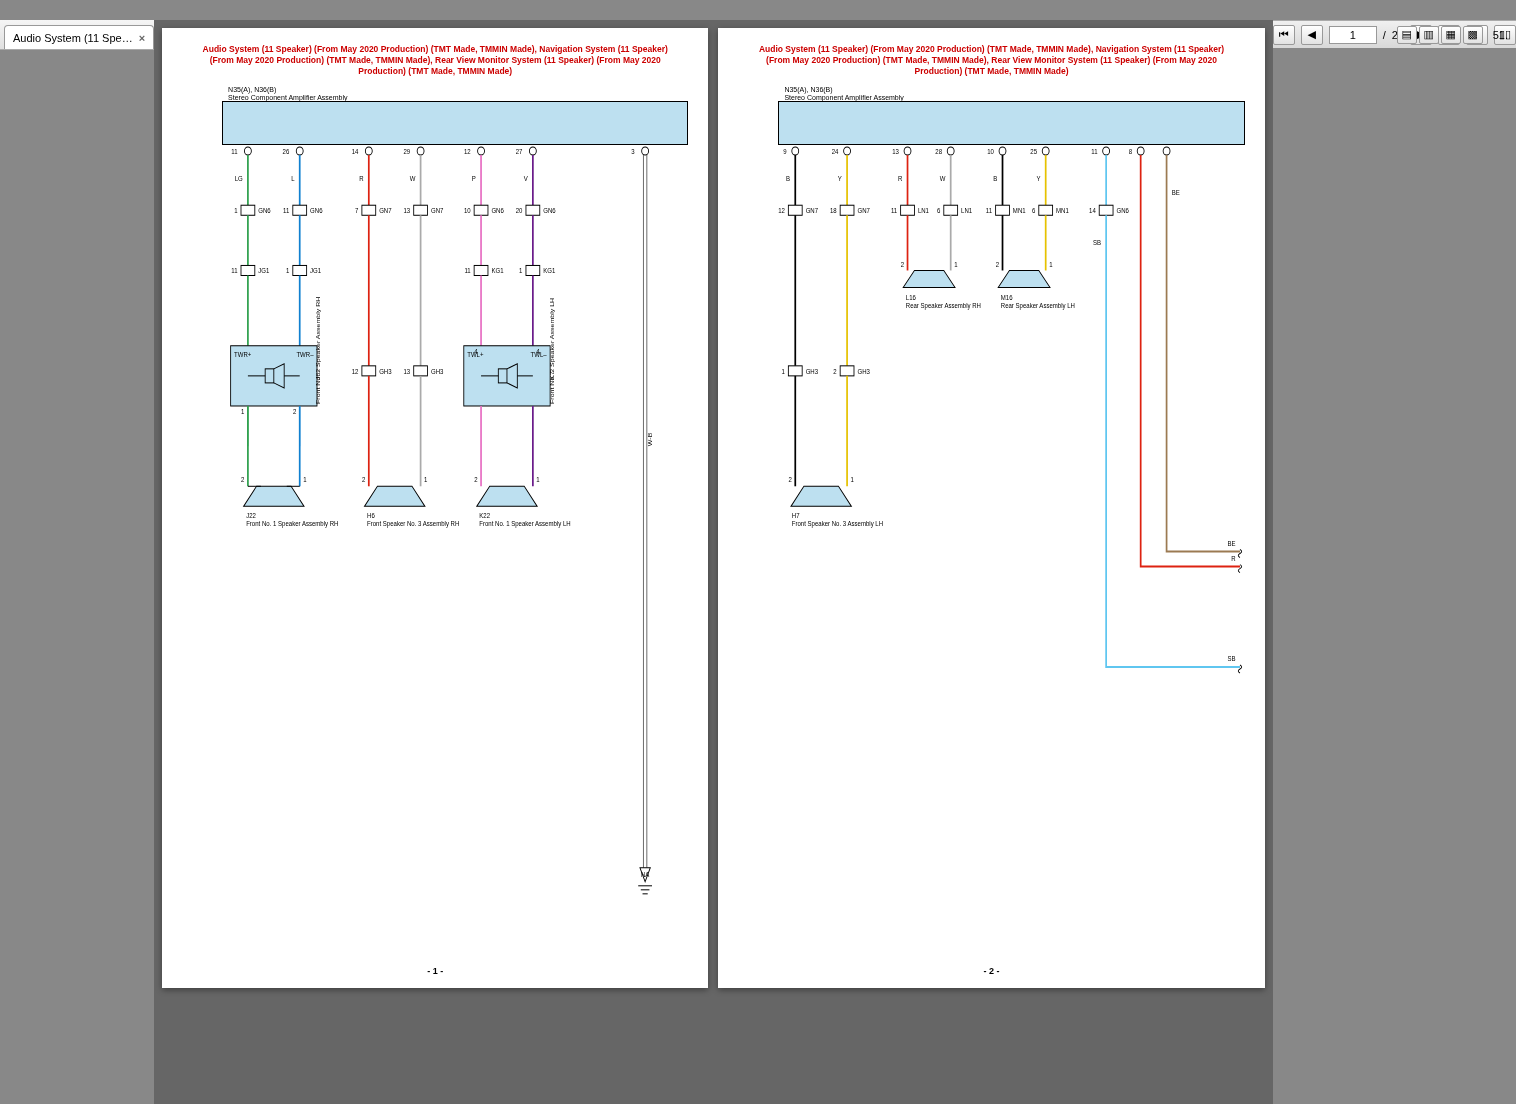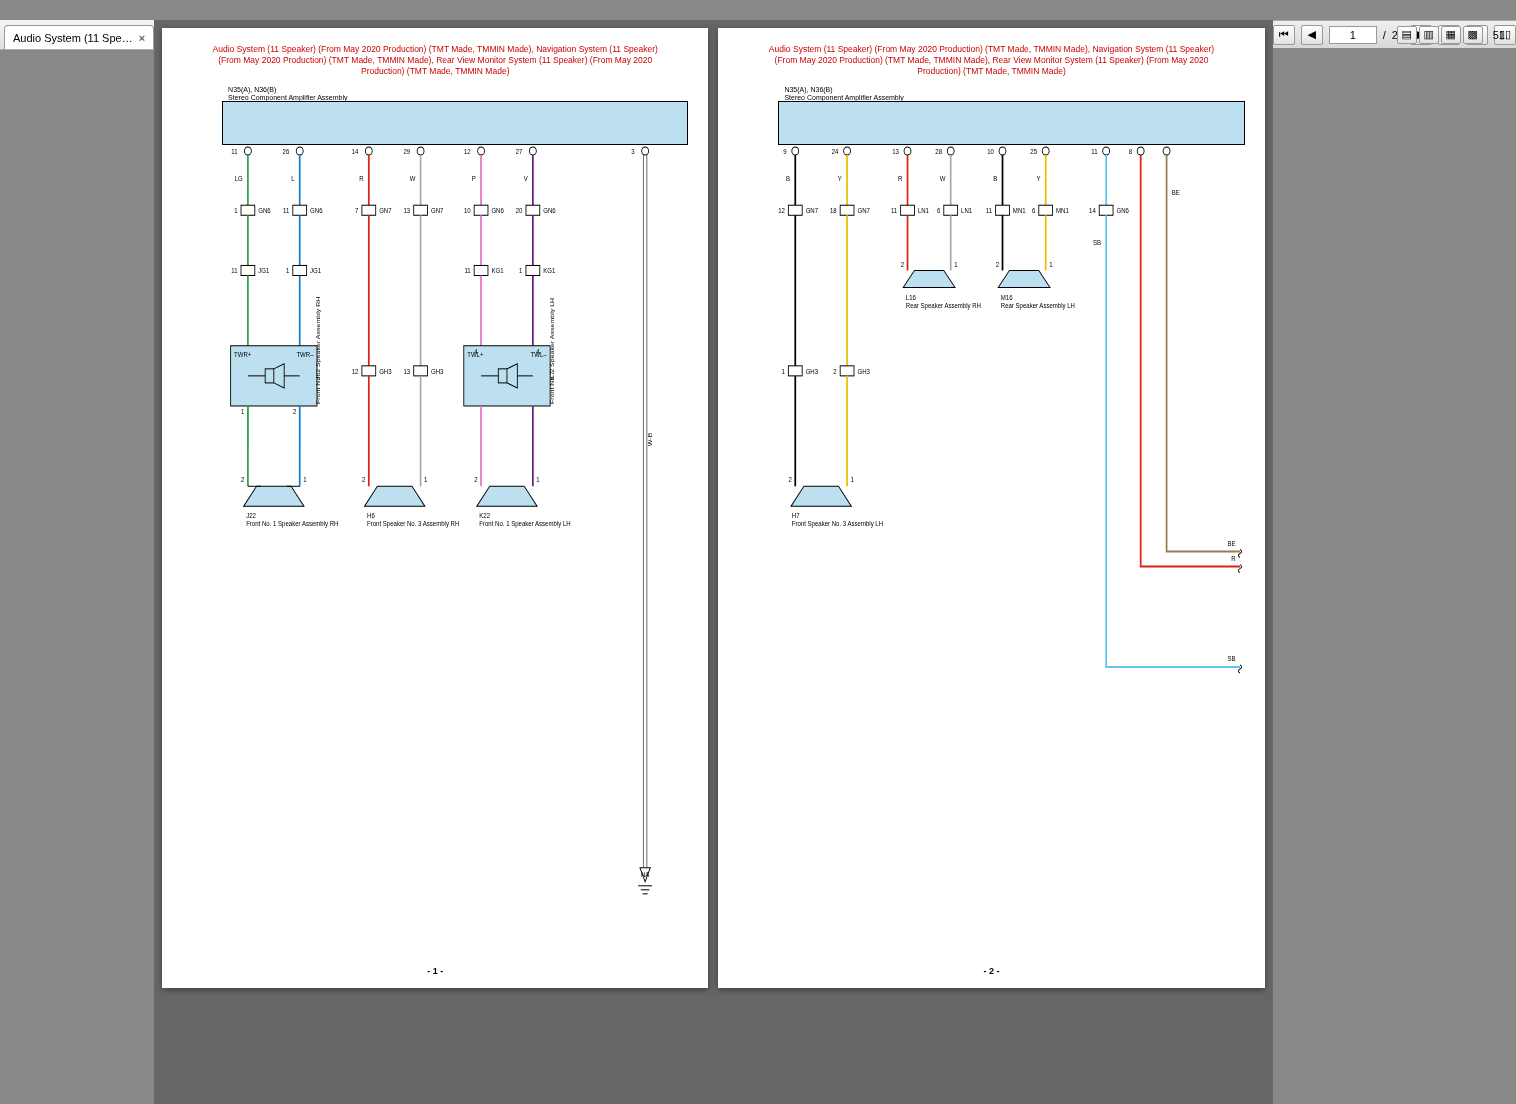--- a/index.html
+++ b/index.html
@@ -3,21 +3,21 @@
 <meta charset="utf-8">
 <style>
   * { box-sizing: border-box; }
   html, body { margin: 0; padding: 0; height: 100%; font-family: Arial, sans-serif; font-size: 10px; background: #888; overflow: hidden; }
   .window { display: flex; flex-direction: row; height: 100vh; margin-top: 20px; }
   .tab-bar { height: 30px; background: linear-gradient(#f5f5f5,#e0e0e0); border-bottom: 1px solid #aaa; display: flex; align-items: flex-end; padding-left: 4px; }
   .tab { height: 24px; background: #fff; border: 1px solid #999; border-bottom: none; border-radius: 4px 4px 0 0; padding: 4px 8px; display: flex; align-items: center; gap: 6px; font-size: 11px; }
   .tab .close { font-weight: bold; color: #666; }
   .workspace { flex: 1; background: #666; display: flex; justify-content: center; gap: 10px; padding: 8px; overflow: auto; }
   .page { background: #fff; width: 620px; height: 960px; position: relative; box-shadow: 0 2px 6px rgba(0,0,0,.4); }
-  .page .title { position: absolute; top: 16px; left: 40px; right: 40px; text-align: center; font-weight: normal; color: #c00; font-size: 8.5px; line-height: 1.3; }
+  .page .title { position: absolute; top: 16px; left: 40px; right: 40px; text-align: center; font-weight: bold; color: #c00; font-size: 8.5px; line-height: 1.3; }
   .page .amp-label { position: absolute; left: 66px; top: 58px; font-size: 7px; line-height: 1.1; }
   .page .amp-box { position: absolute; left: 60px; right: 20px; top: 73px; height: 44px; background: #bde0f0; border: 1px solid #000; }
   .page .diagram { position: absolute; left: 60px; right: 20px; top: 117px; bottom: 50px; }
   .page .page-num { position: absolute; bottom: 12px; left: 0; right: 0; text-align: center; font-weight: bold; font-size: 9px; }
 
   svg { position: absolute; inset: 0; width: 100%; height: 100%; }
   svg text { font-size: 7px; font-family: Arial, sans-serif; }
   svg .lbl { text-anchor: middle; }
   svg .ll { text-anchor: start; }
   svg .c-LG { stroke: #2da04c; }

